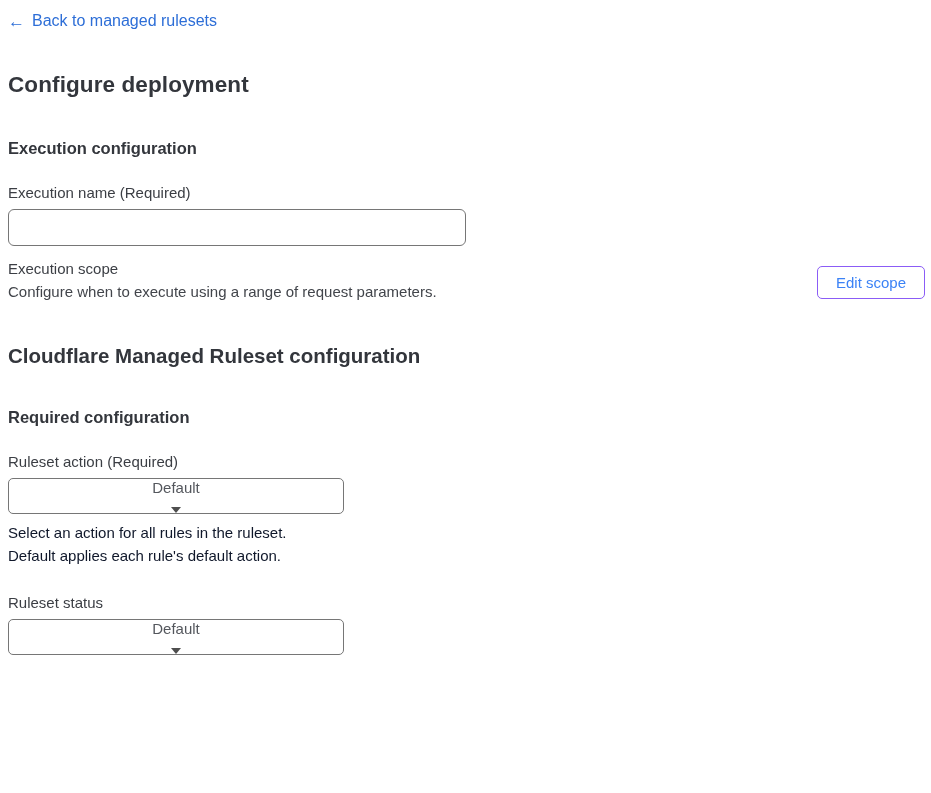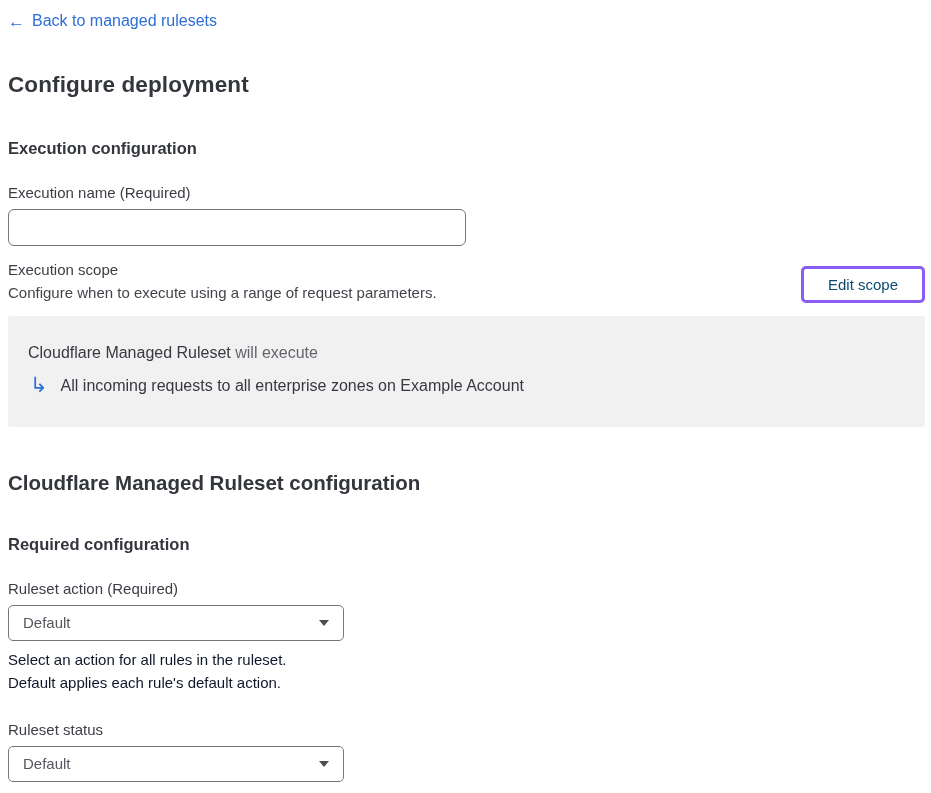--- a/index.html
+++ b/index.html
@@ -83,26 +83,26 @@
     justify-content: space-between;
     align-items: center;
     gap: 29px;
   }
   .scope-label { font-size: 15px; color: #3b3e44; }
   .scope-desc { margin-top: 6px; font-size: 15px; color: #42454b; }
   .edit-scope-btn {
     margin-top: 6px;
     margin-right: 0;
     background: #ffffff;
-    border: 3px solid #8b5cf6;
+    border: 1px solid #8b5cf6;
     border-radius: 5px;
-    color: #0c4a6e;
+    color: #3b82f6;
     font-size: 15px;
     font-family: "Liberation Sans", sans-serif;
-    padding: 7px 24px;
+    padding: 7px 18px;
     cursor: pointer;
     white-space: nowrap;
   }
 
   
   .scope-panel {
     margin-top: 13px;
     width: 917px;
     background: #f1f1f2;
     border-radius: 3px;
@@ -133,20 +133,21 @@
     width: 336px;
     height: 36px;
     border: 1px solid #767676;
     border-radius: 5px;
     background: #fff;
     display: flex;
     align-items: center;
     justify-content: space-between;
     padding: 0 14px;
     cursor: pointer;
+    flex-direction: column;
   }
   .select-value { font-size: 15px; color: #54575d; }
   .caret {
     width: 0; height: 0;
     border-left: 5.5px solid transparent;
     border-right: 5.5px solid transparent;
     border-top: 6.5px solid #4e4e4e;
   }
 
   .help-text {
@@ -175,30 +176,20 @@
   <input class="text-input" type="text" value="" style="">
 
   <div class="scope-row">
     <div>
       <div class="scope-label">Execution scope</div>
       <div class="scope-desc">Configure when to execute using a range of request parameters.</div>
     </div>
     <button class="edit-scope-btn">Edit scope</button>
   </div>
 
-  <div class="scope-panel">
-    <div class="scope-line1">
-      <span class="ruleset-name">Cloudflare Managed Ruleset</span>
-      <span class="verb">will execute</span>
-    </div>
-    <div class="scope-line2">
-      <span class="branch-arrow">↳</span>
-      <span>All incoming requests to all enterprise zones on Example Account</span>
-    </div>
-  </div>
 
   <h1 class="config-title">Cloudflare Managed Ruleset configuration</h1>
 
   <h2 class="subsection-title">Required configuration</h2>
 
   <label class="field-label">Ruleset action (Required)</label>
   <div class="select-box">
     <span class="select-value">Default</span>
     <span class="caret"></span>
   </div>

